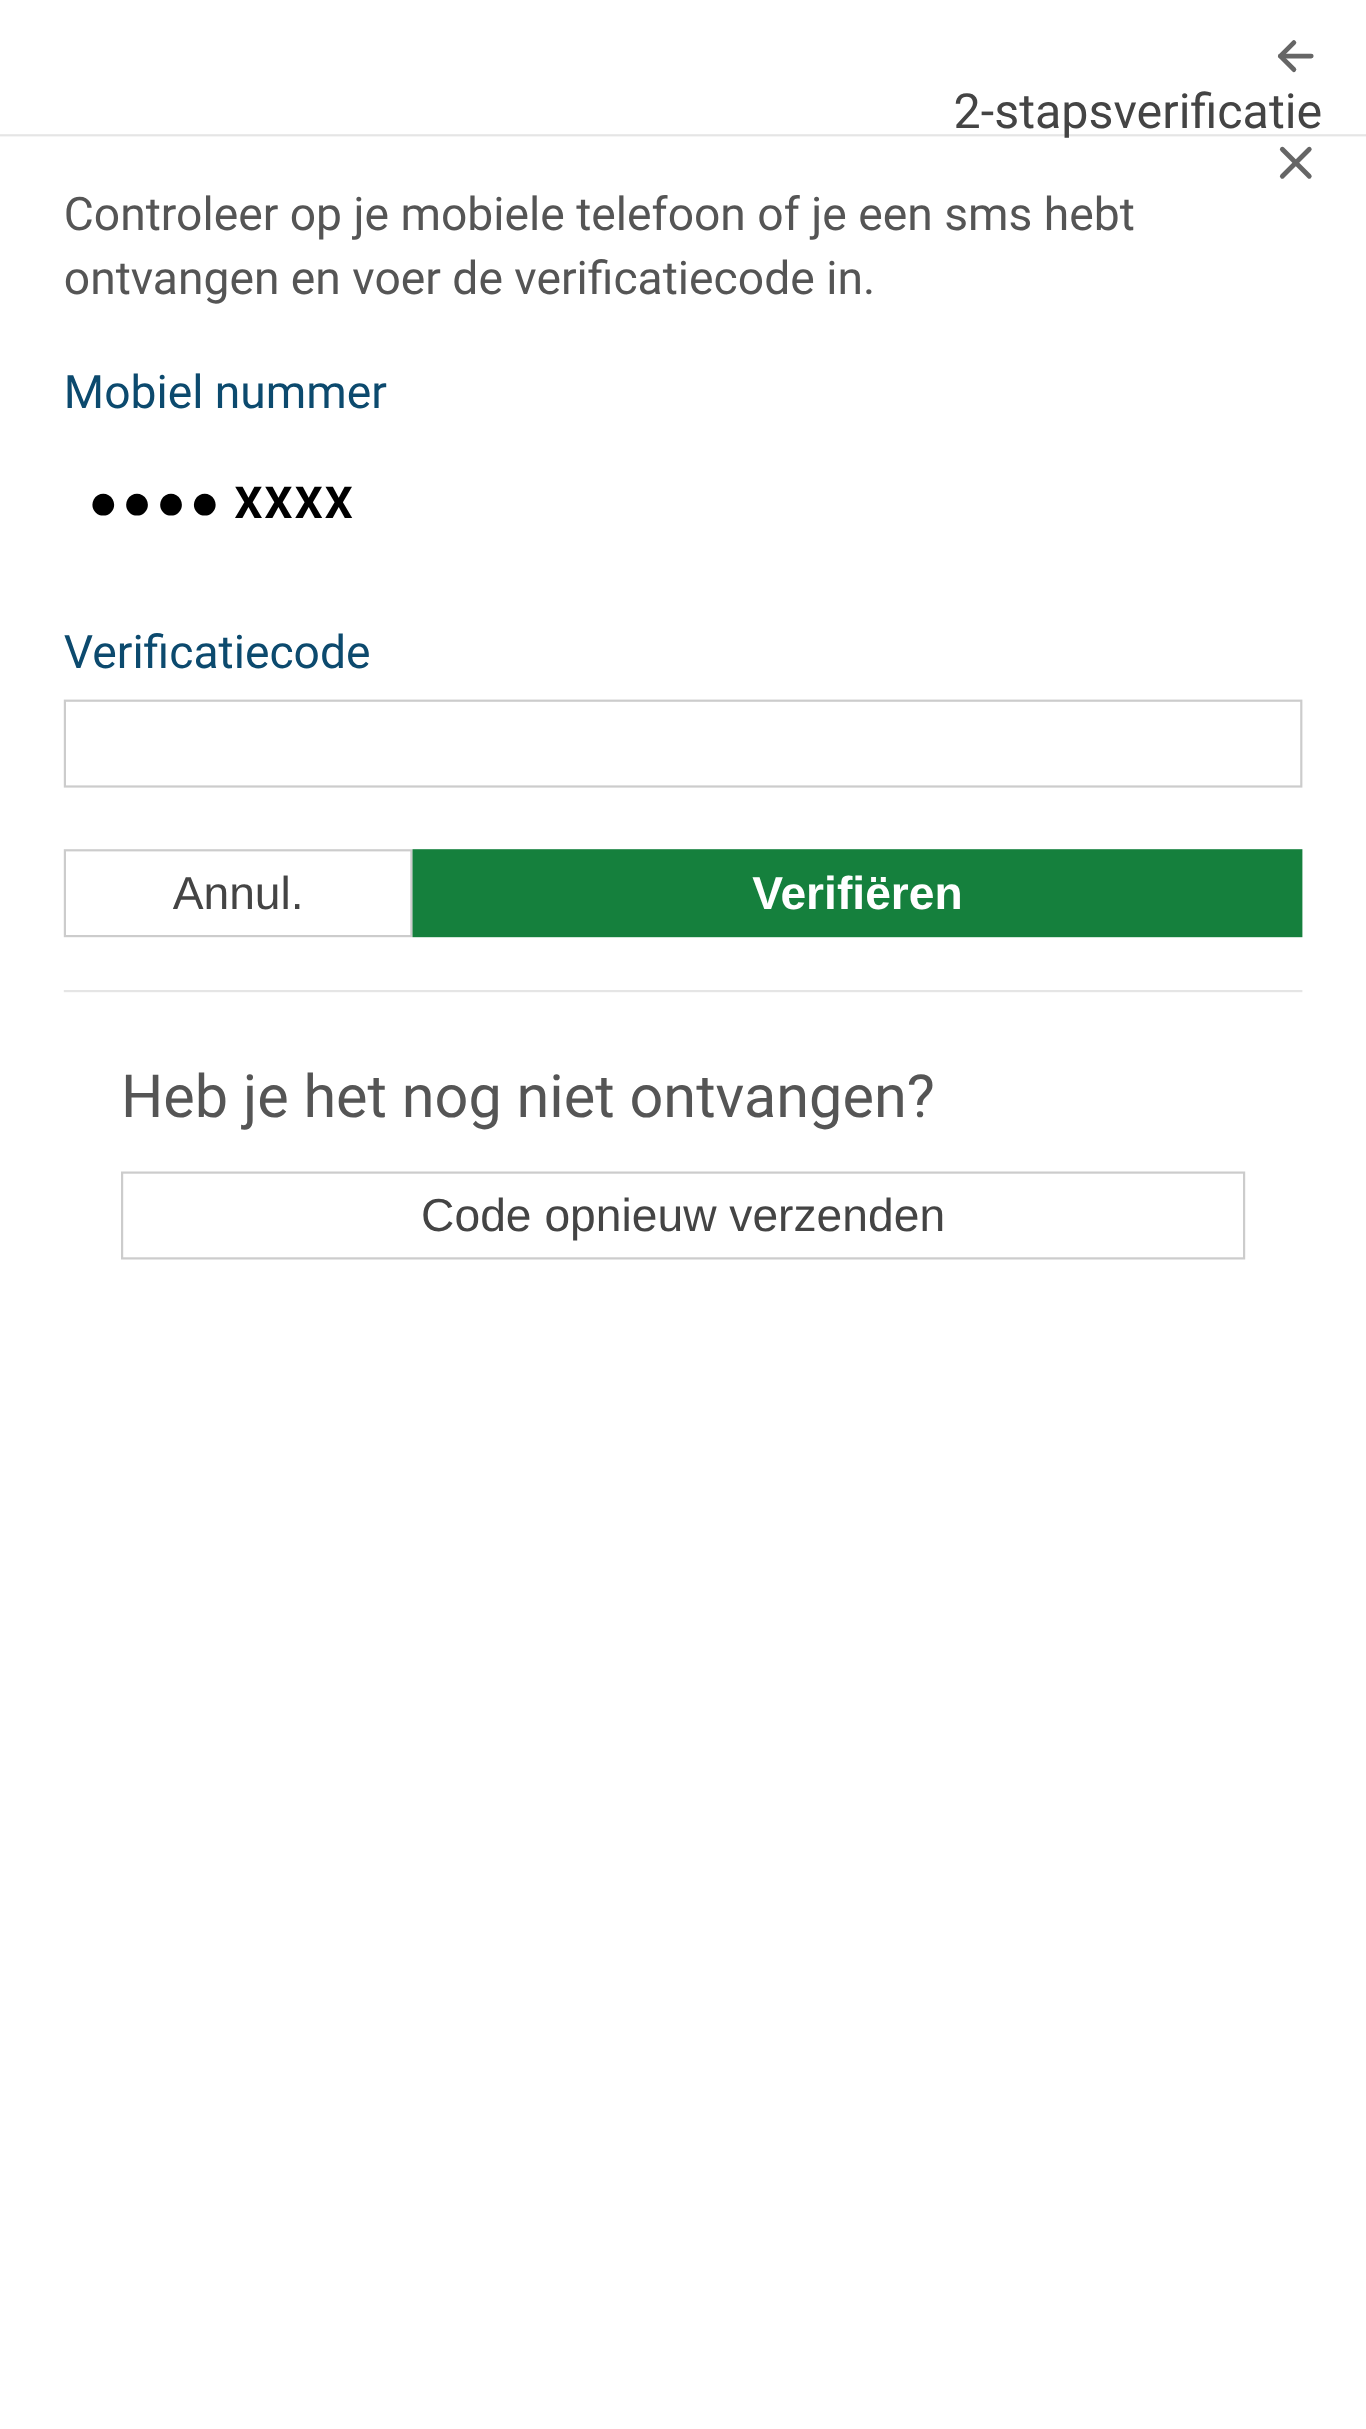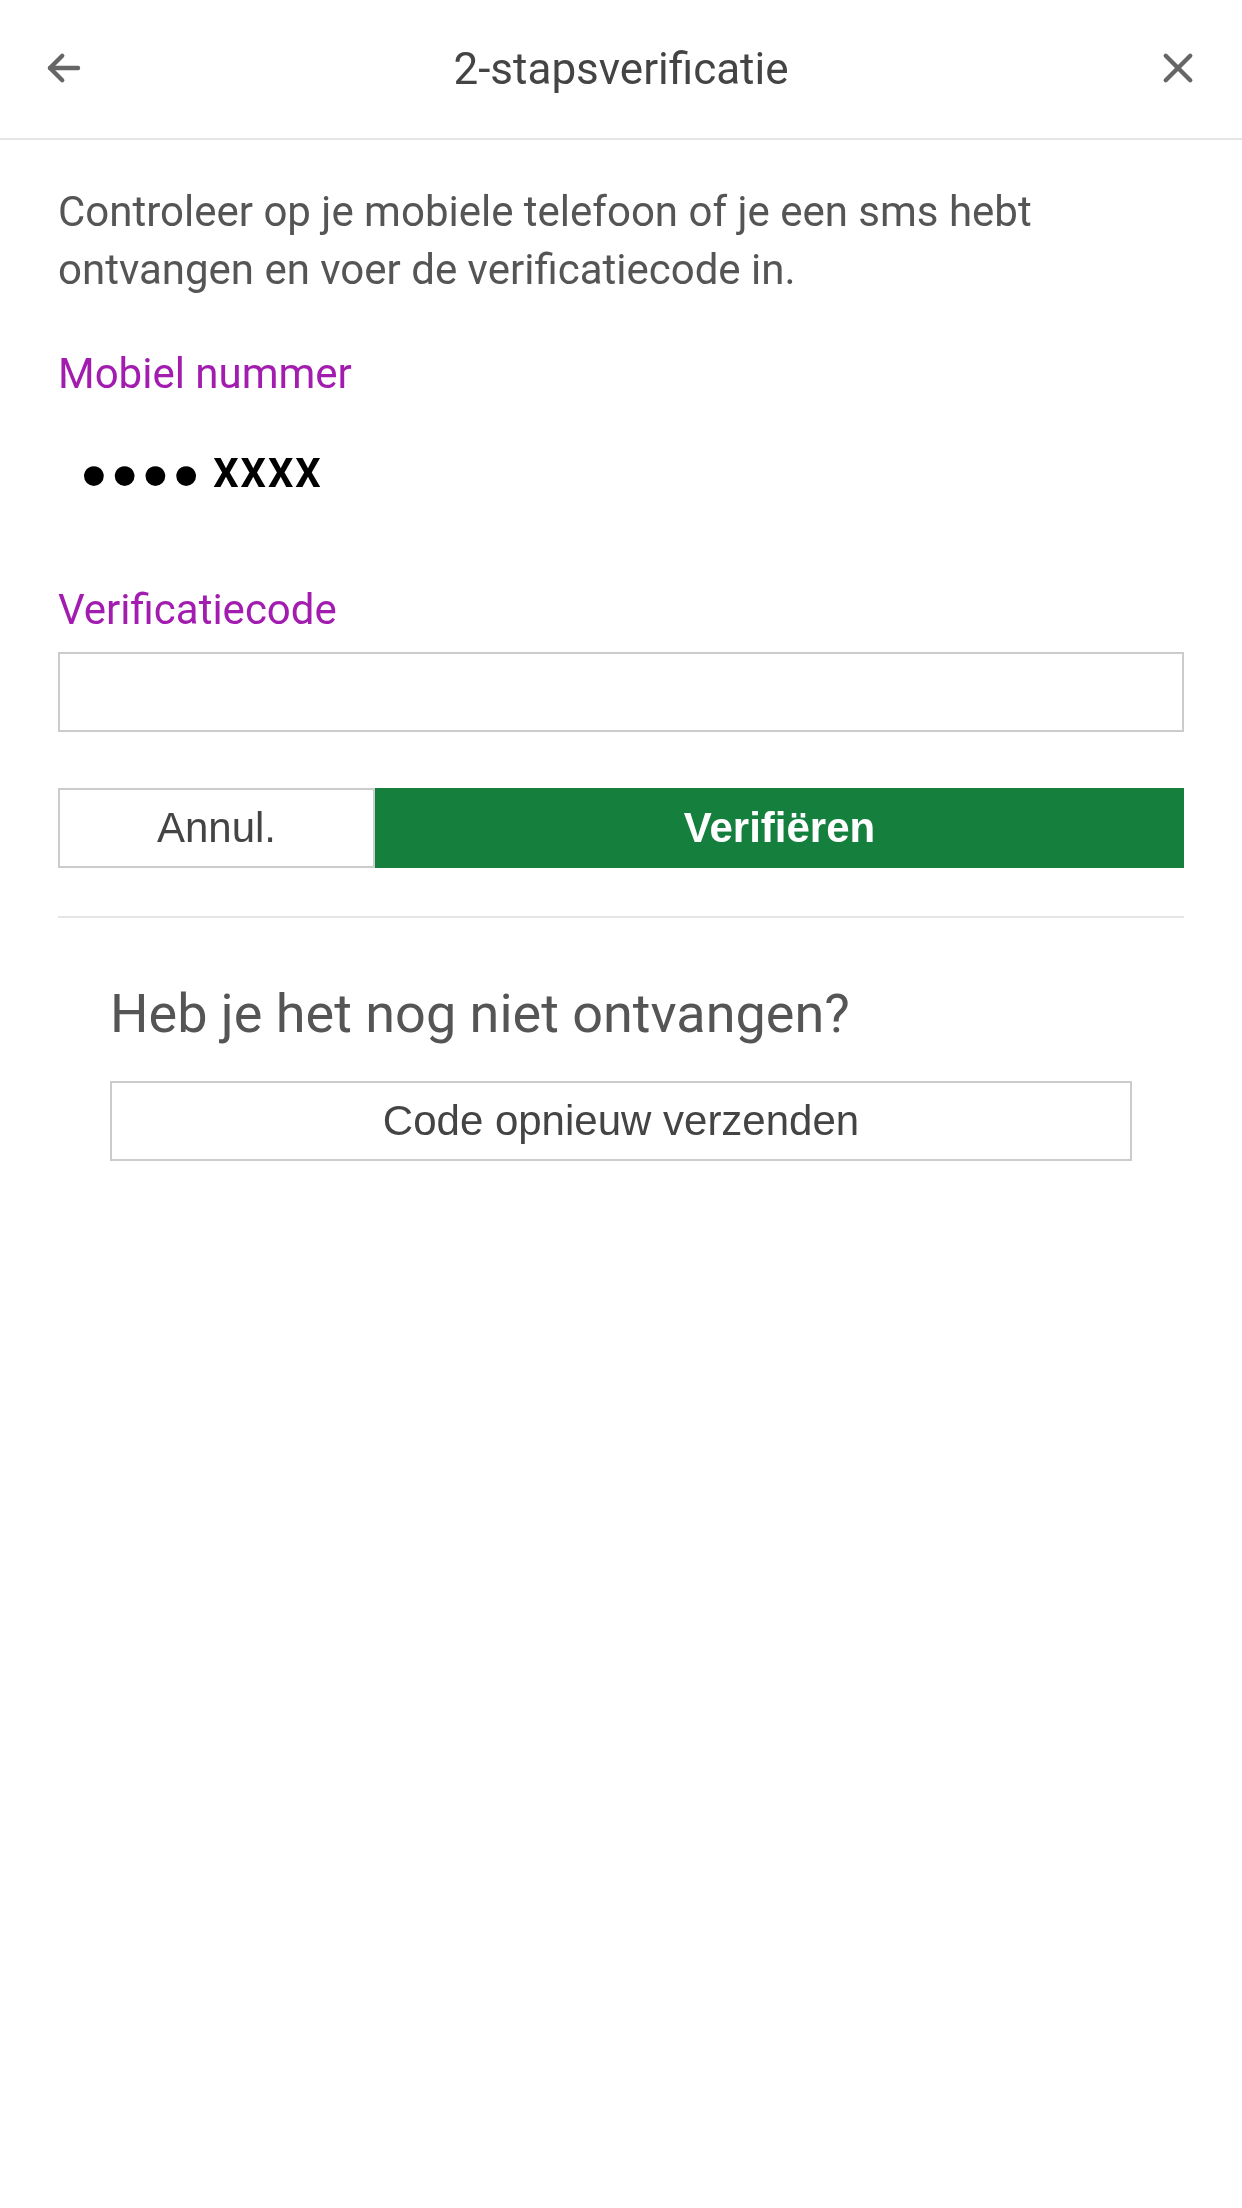--- a/index.html
+++ b/index.html
@@ -9,25 +9,26 @@
     }
     body {
       font-family: -apple-system, BlinkMacSystemFont, "Segoe UI", Roboto, Helvetica, Arial, sans-serif;
       background: #ffffff;
       width: 1242px;
       height: 2208px;
       overflow: hidden;
     }
     .header {
       display: flex;
-      align-items: center;
+      align-items: flex-end;
       justify-content: space-between;
       padding: 30px 40px;
       border-bottom: 2px solid #e5e5e5;
-      height: 140px;
+      height: 124px;
+      flex-direction: column;
     }
     .header-title {
       font-size: 44px;
       font-weight: 400;
       color: #444;
       text-align: center;
       flex: 1;
     }
     .icon-btn {
       width: 48px;
@@ -47,21 +48,21 @@
       padding: 43px 58px 0 58px;
     }
     .instruction {
       font-size: 42px;
       color: #555;
       line-height: 1.38;
       margin-bottom: 50px;
     }
     .field-label {
       font-size: 42px;
-      color: #a21caf;
+      color: #0c4a6e;
       margin-bottom: 24px;
     }
     .mobile-number {
       font-size: 40px;
       font-weight: 700;
       color: #000;
       padding: 28px 20px 28px 22px;
       letter-spacing: 2px;
       margin-bottom: 60px;
       display: flex;

